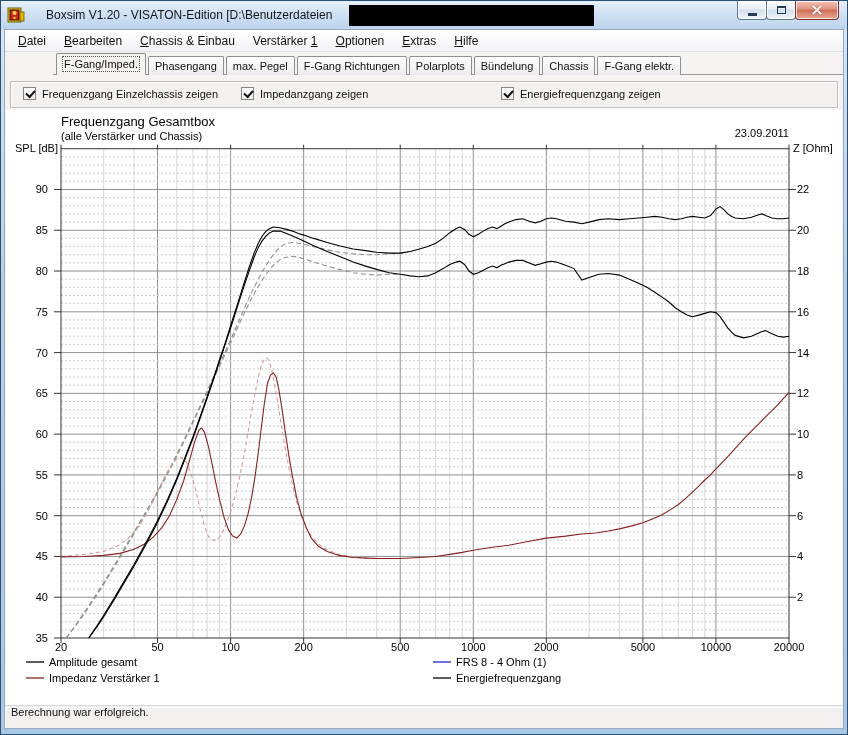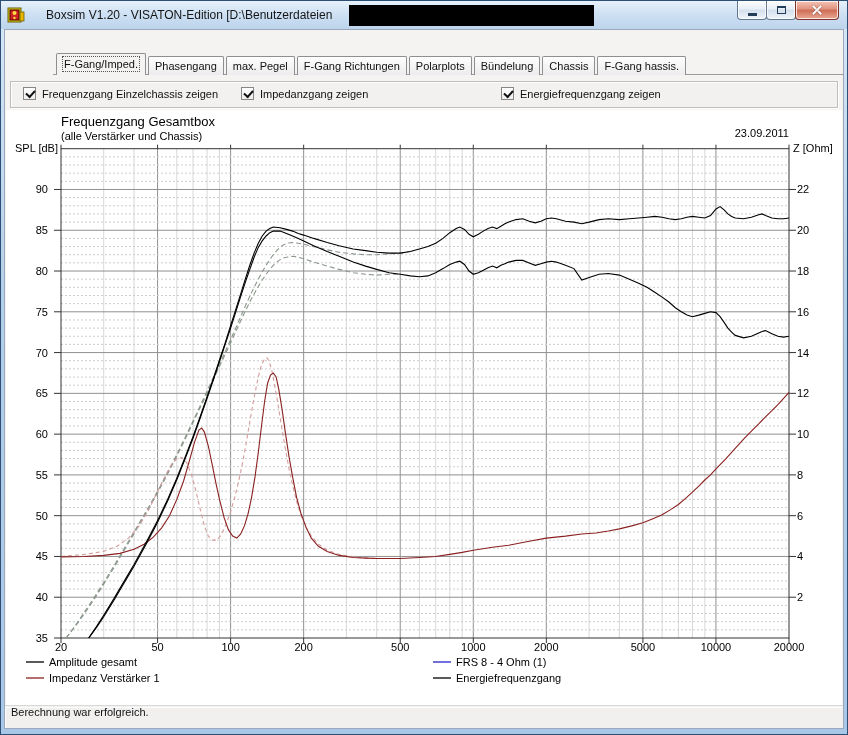--- a/index.html
+++ b/index.html
@@ -138,29 +138,38 @@
       <div class="winbtn max">
           <span class="glyph-max"></span>
         </div>
       <div class="winbtn close">
           <span class="glyph-close"></span>
         </div>
     </div>
   </div>
 
   <div class="client">
+    <div class="menubar">
+        <div class="menu-item"><u>D</u>atei</div>
+        <div class="menu-item"><u>B</u>earbeiten</div>
+        <div class="menu-item"><u>C</u>hassis &amp; Einbau</div>
+        <div class="menu-item">Verstärker <u>1</u></div>
+        <div class="menu-item"><u>O</u>ptionen</div>
+        <div class="menu-item"><u>E</u>xtras</div>
+        <div class="menu-item"><u>H</u>ilfe</div>
+      </div>
     <div class="tabbar">
         <div class="tab active"><span class="tab-label">F-Gang/Imped.</span></div>
         <div class="tab"><span class="tab-label">Phasengang</span></div>
         <div class="tab"><span class="tab-label">max. Pegel</span></div>
         <div class="tab"><span class="tab-label">F-Gang Richtungen</span></div>
         <div class="tab"><span class="tab-label">Polarplots</span></div>
         <div class="tab"><span class="tab-label">Bündelung</span></div>
         <div class="tab"><span class="tab-label">Chassis</span></div>
-        <div class="tab"><span class="tab-label">F-Gang hassis.</span></div>
+        <div class="tab"><span class="tab-label">F-Gang elektr.</span></div>
       </div>
     <div class="checkbox-strip">
         <div class="cb-item" style="left: 12px;">
           <span class="cb-box checked"></span>
           <span>Frequenzgang Einzelchassis zeigen</span>
         </div>
         <div class="cb-item" style="left: 230px;">
           <span class="cb-box checked"></span>
           <span>Impedanzgang zeigen</span>
         </div>

